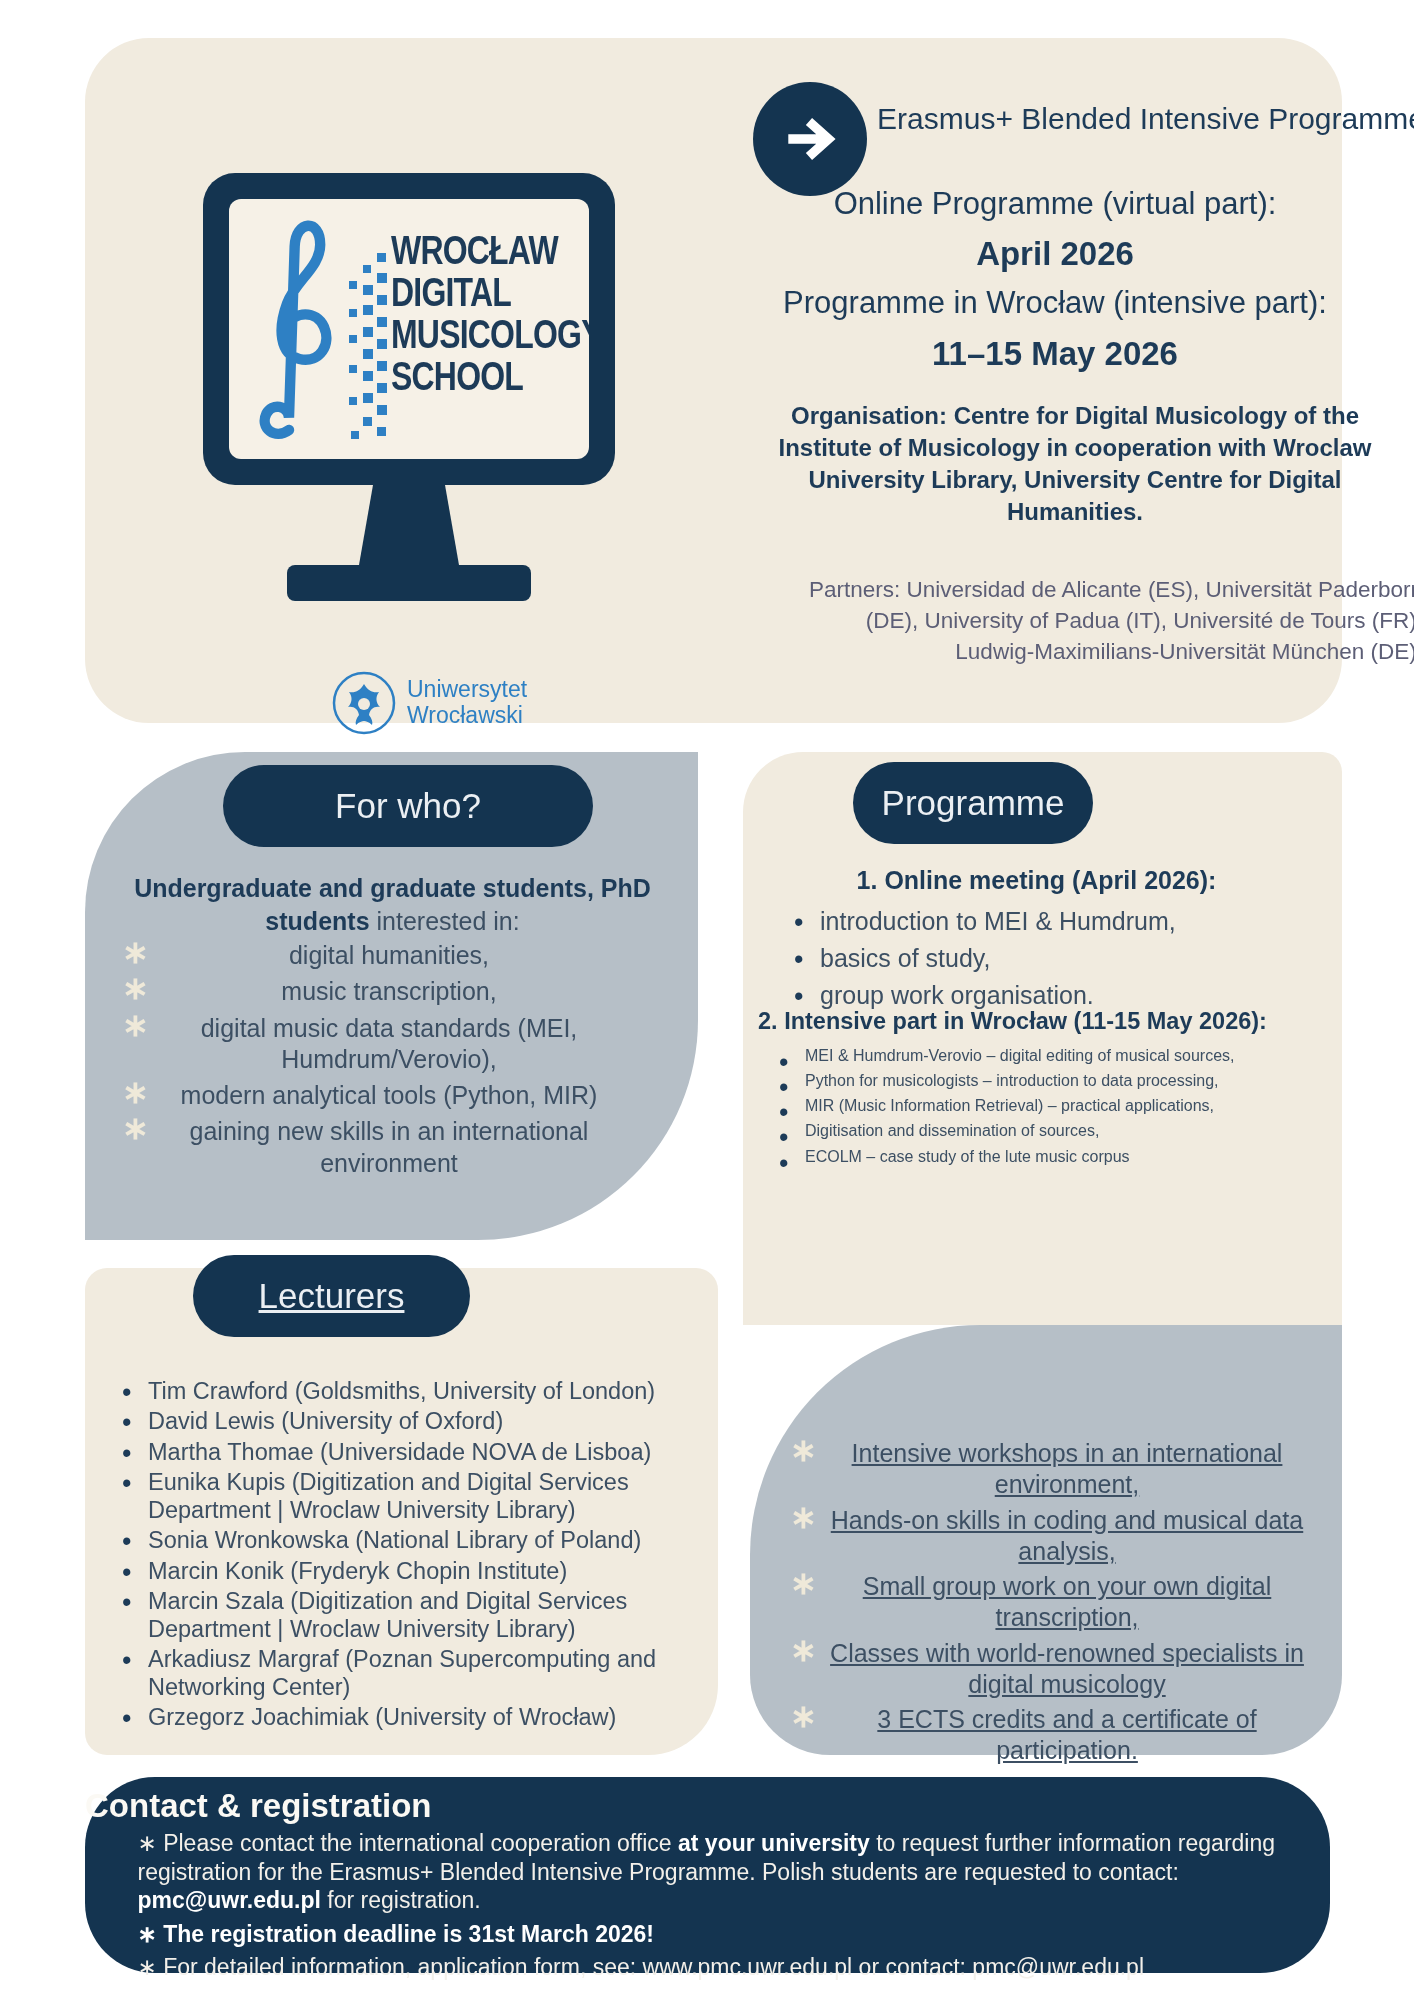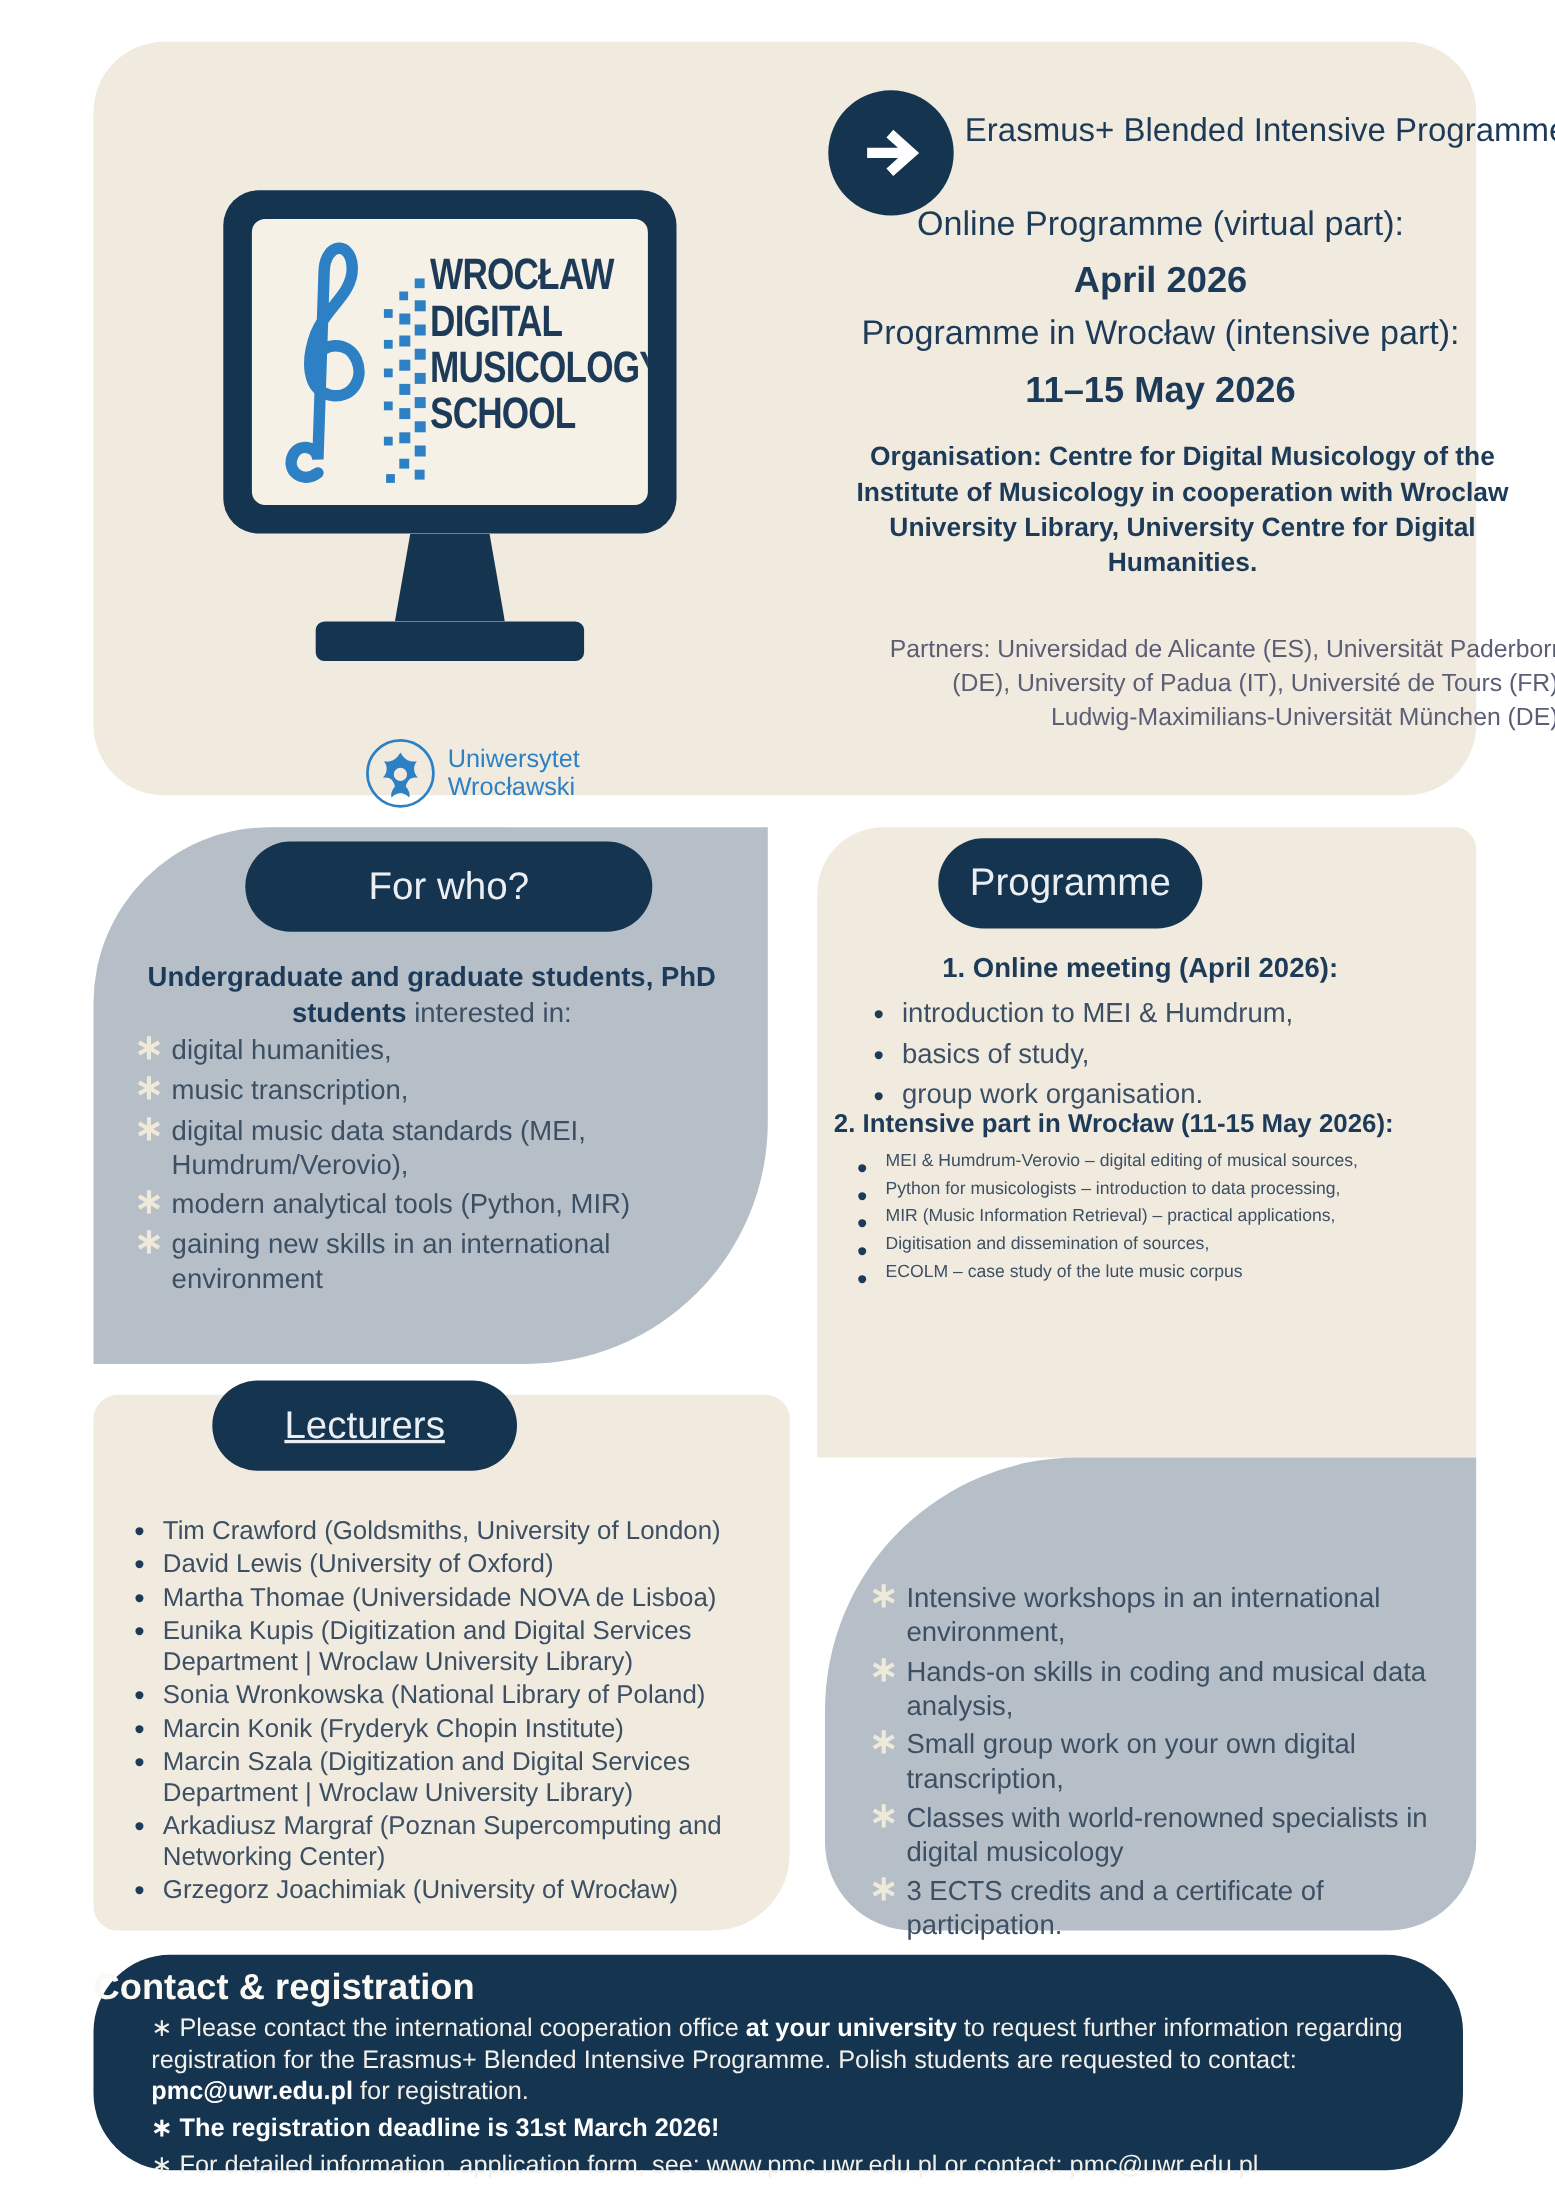--- a/index.html
+++ b/index.html
@@ -70,36 +70,36 @@
   .pill-forwho{left:223px;top:765px;width:370px;}
   .pill-programme{left:853px;top:762px;width:240px;}
   .pill-lecturers{left:193px;top:1255px;width:277px;text-decoration:underline;}
   .pill-whyjoin{left:840px;top:1338px;width:263px;}
 
   .forwho-lead{position:absolute;left:100px;top:872px;width:585px;text-align:center;
                font-size:25px;line-height:1.3;color:var(--slate);}
   .forwho-lead b{color:var(--heading);}
 
   ul{margin:0;padding:0;list-style:none;}
-  .star-list li{position:relative;padding-left:34px;margin-bottom:5px;}
+  .star-list li{position:relative;padding-left:34px;margin-bottom:5px;text-align:center;}
   .star-list li::before{content:"\2217";position:absolute;left:0;top:-4px;color:var(--star);
                font-size:32px;line-height:1;font-weight:bold;}
   .dot-list li{position:relative;padding-left:30px;margin-bottom:5px;}
   .dot-list li::before{content:"\2022";position:absolute;left:4px;top:-1px;color:var(--heading);font-size:27px;}
 
   .forwho-list{position:absolute;left:122px;top:940px;width:500px;font-size:25px;line-height:1.25;color:var(--slate);}
   .programme-part1-title{position:absolute;left:743px;top:866px;width:587px;text-align:center;
                font-size:25px;font-weight:bold;color:var(--heading);}
   .programme-list1{position:absolute;left:790px;top:906px;width:530px;font-size:25px;line-height:1.27;color:var(--slate);}
   .programme-part2-title{position:absolute;left:758px;top:1008px;width:580px;
                font-size:23.5px;font-weight:bold;color:var(--heading);white-space:nowrap;}
   .programme-list2{position:absolute;left:775px;top:1046px;width:556px;font-size:16px;line-height:1.26;color:var(--slate);}
   .lecturers-list{position:absolute;left:118px;top:1378px;width:566px;font-size:23.5px;line-height:1.17;color:var(--slate);}
   .lecturers-list li{margin-bottom:3px;}
-  .whyjoin-list{position:absolute;left:790px;top:1438px;width:520px;font-size:25px;line-height:1.25;color:var(--slate);}
+  .whyjoin-list{position:absolute;left:790px;top:1438px;width:520px;font-size:25px;line-height:1.25;color:var(--slate);text-decoration:underline;}
   .whyjoin-list li{margin-bottom:4px;}
 
   
   .footer{position:absolute;left:85px;top:1777px;width:1245px;height:196px;background:var(--navy);
           border-radius:70px;text-align:left;color:#f3f0ea;padding-top:6px;}
   .footer-title{font-size:33px;font-weight:bold;margin:4px 0 4px;color:#fbf9f4;}
   .footer-line{font-size:23px;line-height:1.24;width:1140px;margin:0 auto;}
   .footer-line b{color:#ffffff;}
   .footer-line.gap{margin-top:5px;}
 </style>

